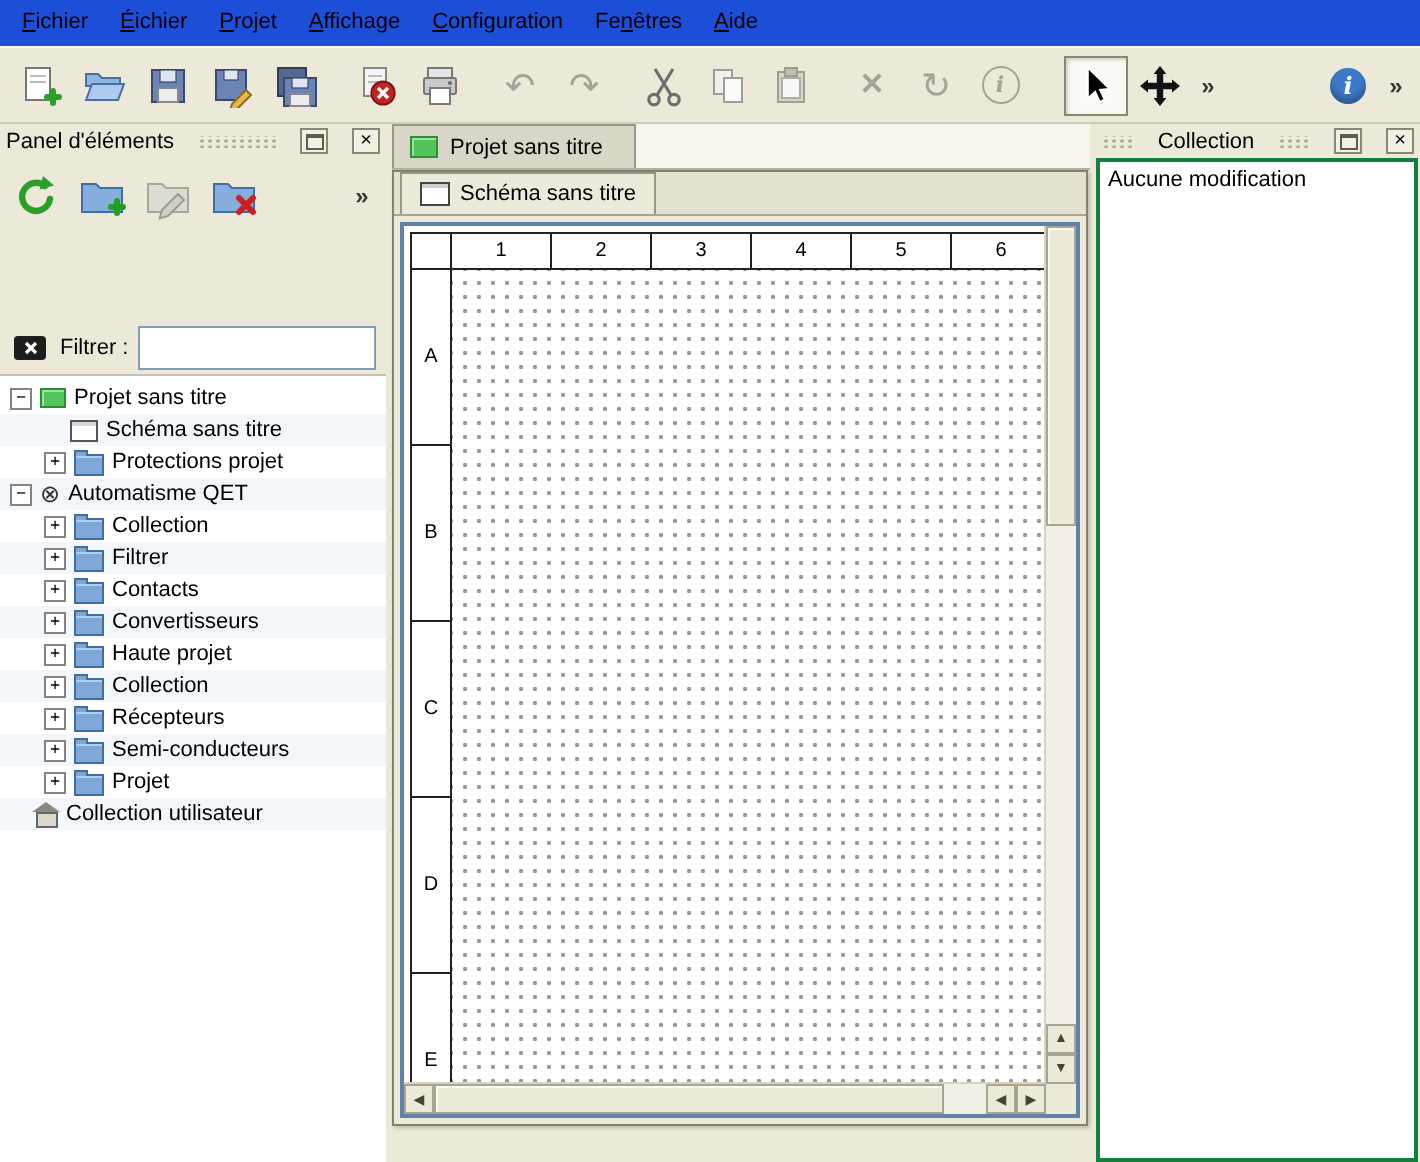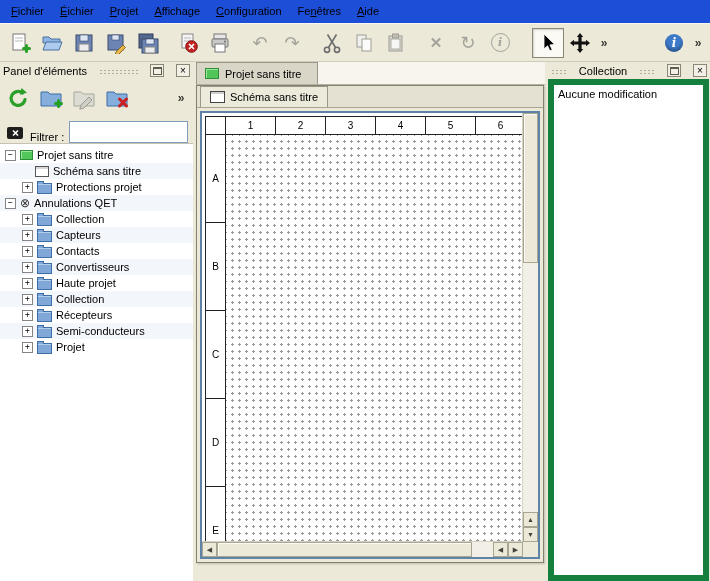--- a/index.html
+++ b/index.html
@@ -40,21 +40,21 @@
     background-size:4px 3px;background-position:0 1px;}
   .dockbtn{width:14px;height:13px;border:1px solid #8a8774;background:#f2f0e6;padding:0;
     display:flex;align-items:center;justify-content:center;font-size:10px;line-height:1;flex:none;}
   .float-glyph{width:7px;height:5px;border:1px solid #5f5c4e;border-top-width:2px;}
   
   .left-dock{width:193px;flex:none;display:flex;flex-direction:column;}
   .panel-toolbar{height:38px;display:flex;align-items:center;padding:0 4px;gap:5px;flex:none;}
   .pbtn{width:28px;height:28px;border:1px solid transparent;background:transparent;padding:0;
     display:flex;align-items:center;justify-content:center;flex:none;}
   .chev-right{margin-left:auto;}
-  .filter-row{height:26px;display:flex;align-items:flex-end;gap:5px;padding:0 5px;flex:none;}
+  .filter-row{height:26px;display:flex;align-items:center;gap:5px;padding:0 5px;flex:none;margin-top:44px;}
   .filter-input{flex:1;height:18px;min-width:0;border:1px solid #7f9db9;background:#fff;
     font:inherit;padding:1px 3px;}
   .tree{flex:1;background:#fff;border-top:1px solid #c6c3b4;overflow:hidden;padding-top:3px;}
   .tree-row{height:16px;display:flex;align-items:center;gap:4px;padding-left:5px;cursor:default;}
   .tree-row.alt{background:#f3f6fa;}
   .tree-row.indent1{padding-left:22px;}
   .expander{width:9px;height:9px;border:1px solid #848484;background:#fff;flex:none;
     font:8px/7px "DejaVu Sans Mono",monospace;text-align:center;}
   .noexp{width:9px;flex:none;}
   .tlabel{white-space:nowrap;}
@@ -101,21 +101,21 @@
   .hscroll{position:absolute;left:0;right:15px;bottom:0;height:15px;background:#f2f0e6;
     border-top:1px solid #d7d3c3;display:flex;}
   .sbtn{width:15px;height:15px;flex:none;display:flex;align-items:center;justify-content:center;
     font-size:7px;color:#44443c;background:#ece9d8;border:1px solid #a9a593;box-sizing:border-box;padding:0;}
   .vthumb{height:150px;flex:none;background:#ece9d8;border:1px solid #a9a593;box-sizing:border-box;box-shadow:inset 1px 1px 0 #fbfaf4;}
   .hthumb{width:255px;flex:none;background:#ece9d8;border:1px solid #a9a593;box-sizing:border-box;box-shadow:inset 1px 1px 0 #fbfaf4;}
   .sspring{flex:1;}
   .scorner{position:absolute;right:0;bottom:0;width:15px;height:15px;background:#ece9d8;}
   
   .right-dock{width:162px;flex:none;display:flex;flex-direction:column;}
-  .undo-list{flex:1;background:#fff;border:6px solid #15803d;margin:0 1px 0 0;padding:3px 4px;overflow:hidden;}
+  .undo-list{flex:1;background:#fff;border:2px solid #15803d;margin:0 1px 0 0;padding:3px 4px;overflow:hidden;}
 </style>
 </head>
 <body>
 
 <div class="menubar">
   <div class="menu-item"><span></span><span class="u">F</span><span>ichier</span></div>
   <div class="menu-item"><span></span><span class="u">É</span><span>ichier</span></div>
   <div class="menu-item"><span></span><span class="u">P</span><span>rojet</span></div>
   <div class="menu-item"><span></span><span class="u">A</span><span>ffichage</span></div>
   <div class="menu-item"><span></span><span class="u">C</span><span>onfiguration</span></div>
@@ -316,31 +316,31 @@
         <span class="tlabel">Schéma sans titre</span>
       </div>
       <div class="tree-row indent1">
         <span class="expander">+</span>
         <span class="ticon icon-folder"></span>
         <span class="tlabel">Protections projet</span>
       </div>
       <div class="tree-row alt">
         <span class="expander">−</span>
         <span class="ticon icon-qet">⊗</span>
-        <span class="tlabel">Annulations QET</span>
+        <span class="tlabel">Automatisme QET</span>
       </div>
       <div class="tree-row indent1">
         <span class="expander">+</span>
         <span class="ticon icon-folder"></span>
         <span class="tlabel">Collection</span>
       </div>
       <div class="tree-row indent1 alt">
         <span class="expander">+</span>
         <span class="ticon icon-folder"></span>
-        <span class="tlabel">Capteurs</span>
+        <span class="tlabel">Filtrer</span>
       </div>
       <div class="tree-row indent1">
         <span class="expander">+</span>
         <span class="ticon icon-folder"></span>
         <span class="tlabel">Contacts</span>
       </div>
       <div class="tree-row indent1 alt">
         <span class="expander">+</span>
         <span class="ticon icon-folder"></span>
         <span class="tlabel">Convertisseurs</span>
@@ -362,20 +362,25 @@
       </div>
       <div class="tree-row indent1 alt">
         <span class="expander">+</span>
         <span class="ticon icon-folder"></span>
         <span class="tlabel">Semi-conducteurs</span>
       </div>
       <div class="tree-row indent1">
         <span class="expander">+</span>
         <span class="ticon icon-folder"></span>
         <span class="tlabel">Projet</span>
+      </div>
+      <div class="tree-row alt">
+        <span class="noexp"></span>
+        <span class="ticon icon-home"></span>
+        <span class="tlabel">Collection utilisateur</span>
       </div>
     </div>
   </div>
 
   <div class="center">
     <div class="mdi-tabbar">
       <div class="mdi-tab">
         <span class="mdi-tab-icon"></span>
         <span>Projet sans titre</span>
       </div>

